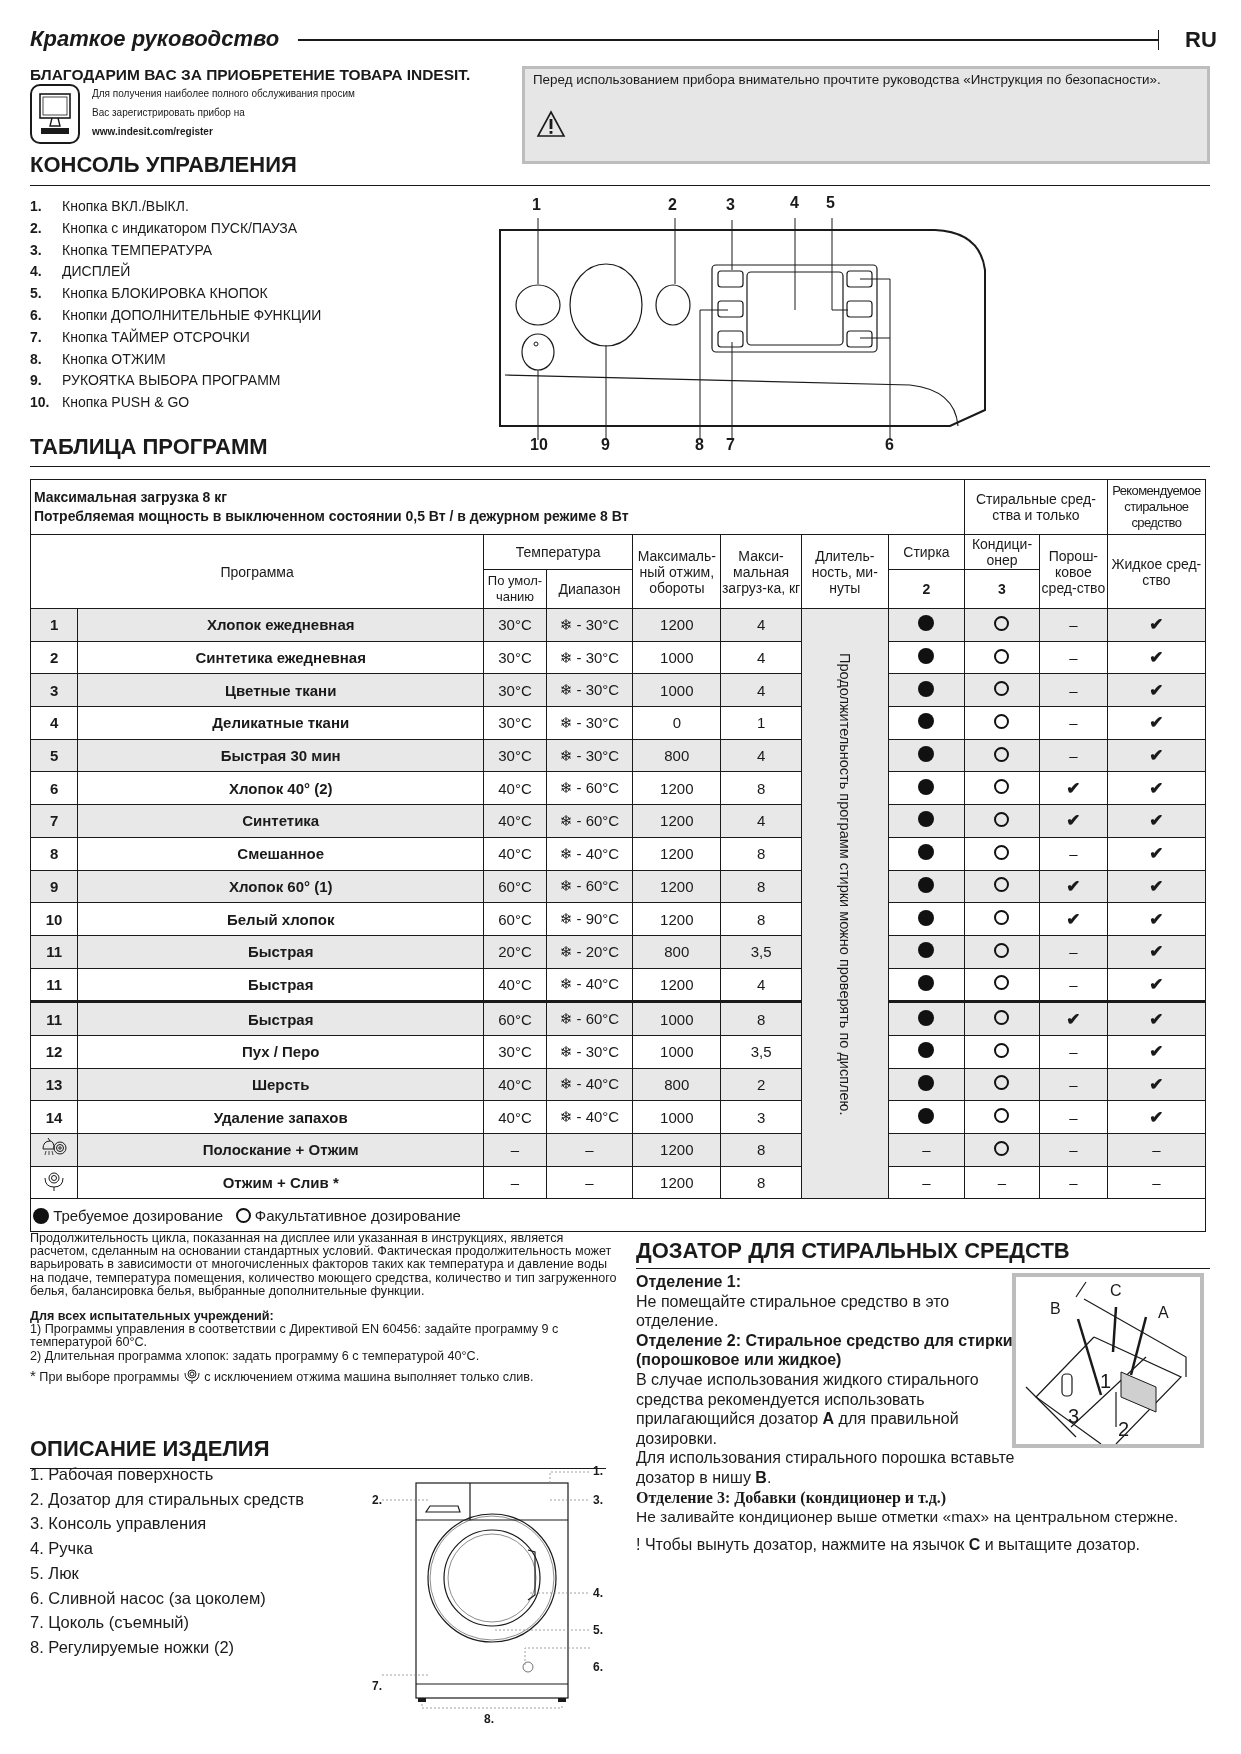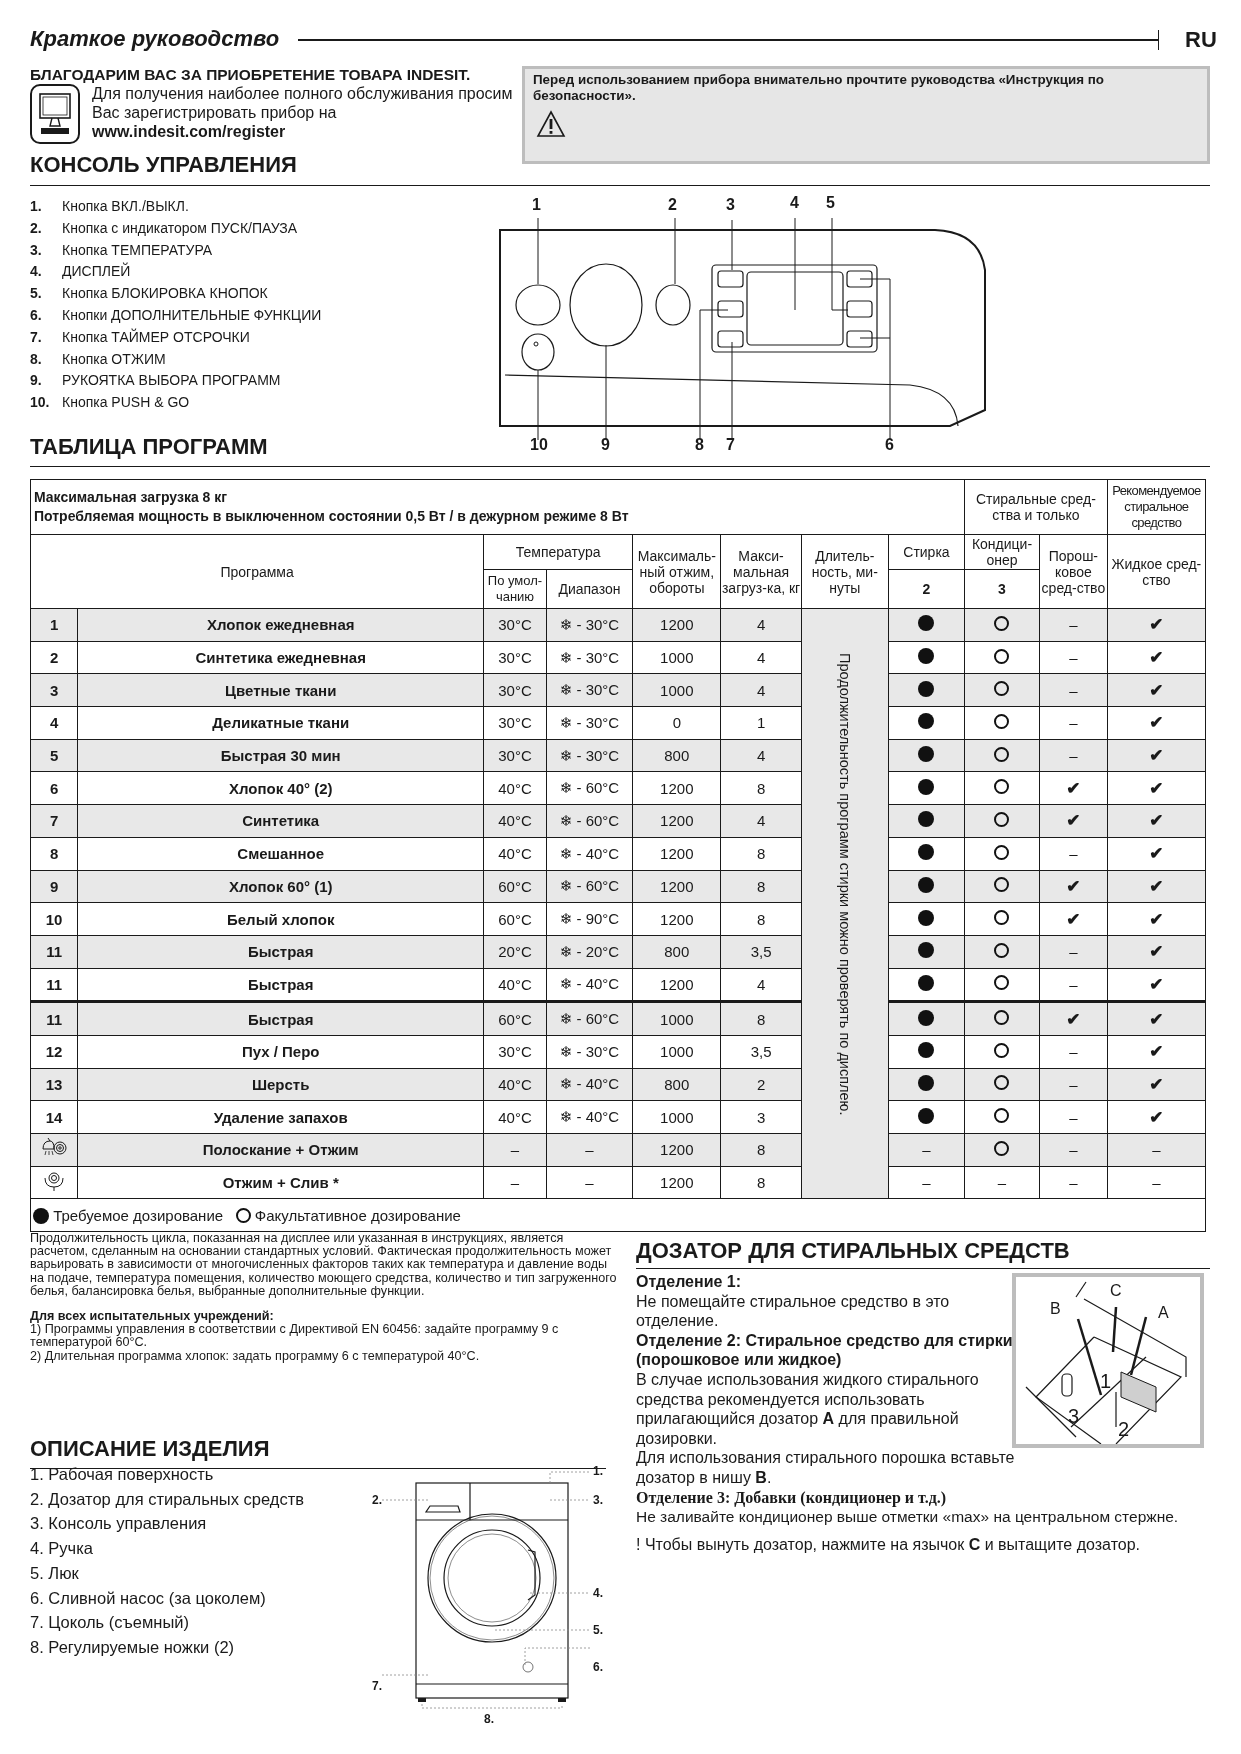--- a/index.html
+++ b/index.html
@@ -4,24 +4,24 @@
 <style>
   html,body{margin:0;padding:0;background:#fff;}
   body{width:1241px;height:1754px;position:relative;font-family:"Liberation Sans",sans-serif;color:#1a1a1a;overflow:hidden;}
   .abs{position:absolute;}
   .doc-title{left:30px;top:26px;font-size:22px;font-style:italic;font-weight:bold;}
   .title-rule{left:298px;top:39px;width:860px;height:2px;background:#1a1a1a;}
   .title-tick{left:1158px;top:30px;width:1px;height:20px;background:#1a1a1a;}
   .lang{left:1185px;top:27px;font-size:22px;font-weight:bold;}
   .thanks{left:30px;top:66px;font-size:15.5px;font-weight:bold;}
   .monitor-icon{left:30px;top:84px;width:46px;height:56px;border:2px solid #1a1a1a;border-radius:10px;}
-  .reg{left:92px;top:84px;font-size:16px;line-height:19px;}
+  .reg{left:92px;top:84px;font-size:10px;line-height:19px;}
   .reg b{font-weight:bold;margin-top:24px;}
   .warnbox{left:522px;top:66px;width:688px;height:98px;background:#e6e6e6;border:3px solid #bdbdbd;box-sizing:border-box;padding:3px 8px;font-size:13.4px;}
-  .warnbox .hd{font-weight:bold;line-height:16px;}
+  .warnbox .hd{font-weight:normal;line-height:16px;}
   .warnbox .bd{margin-left:44px;margin-top:4px;line-height:13px;text-align:justify;font-size:13.4px;}
   .warn-icon{left:536px;top:110px;}
   .sec-h{font-size:22px;font-weight:bold;}
   .rule{height:1px;background:#1a1a1a;}
   .console-list{left:30px;top:196px;font-size:14px;line-height:21.8px;}
   .console-list .n{display:inline-block;width:32px;font-weight:bold;}
   table.prog{position:absolute;left:30px;top:479px;width:1176px;border-collapse:collapse;font-size:15px;}
   table.prog td{border:1.5px solid #1a1a1a;text-align:center;padding:0;height:31.7px;}
   table.prog tr.sh td{background:#e8e8e8;}
   table.prog .hdr td{font-size:14px;line-height:16px;height:auto;background:#fff;}
@@ -428,20 +428,32 @@
     </td>
   </tr>
 </tbody>
   </table>
 
 <div class="abs notes">
   <p>Продолжительность цикла, показанная на дисплее или указанная в инструкциях, является расчетом, сделанным на основании стандартных условий. Фактическая продолжительность может варьировать в зависимости от многочисленных факторов таких как температура и давление воды на подаче, температура помещения, количество моющего средства, количество и тип загруженного белья, балансировка белья, выбранные дополнительные функции.</p>
   <p style="margin-top:12px;font-weight:bold;">Для всех испытательных учреждений:</p>
   <p>1)  Программы управления в соответствии с Директивой EN 60456: задайте программу 9 с температурой 60°C.</p>
   <p>2)  Длительная программа хлопок: задать программу 6 с температурой 40°C.</p>
+  <p style="margin-top:4px;">
+    <span style="font-size:15px;">*</span> <span>При выборе программы</span>
+    <span style="display:inline-block;vertical-align:-4px;">
+      <svg width="18" height="18" viewBox="0 0 18 18">
+          <path d="M2 6 Q2 14 9 14 Q16 14 16 6" fill="none" stroke="#1a1a1a"></path>
+          <circle cx="9" cy="7" r="4" fill="none" stroke="#1a1a1a"></circle>
+          <circle cx="9" cy="7" r="2" fill="none" stroke="#1a1a1a"></circle>
+          <line x1="9" y1="14" x2="9" y2="17" stroke="#1a1a1a"></line>
+        </svg>
+    </span>
+    <span>с исключением отжима машина выполняет только слив.</span>
+  </p>
 </div>
 
 <div class="abs sec-h dos-title">ДОЗАТОР ДЛЯ СТИРАЛЬНЫХ СРЕДСТВ</div>
 <div class="abs rule" style="left:636px;top:1268px;width:574px;"></div>
 <div class="abs dos-text">
   <div style="font-weight:bold;">Отделение 1:</div>
   <div>Не помещайте стиральное средство в это отделение.</div>
   <div style="font-weight:bold;">Отделение 2: Стиральное средство для стирки (порошковое или жидкое)</div>
   <div><span>В случае использования жидкого стирального средства рекомендуется использовать прилагающийся дозатор </span><b>A</b><span> для правильной дозировки.</span></div>
   <div><span>Для использования стирального порошка вставьте дозатор в нишу </span><b>B</b><span>.</span></div>

